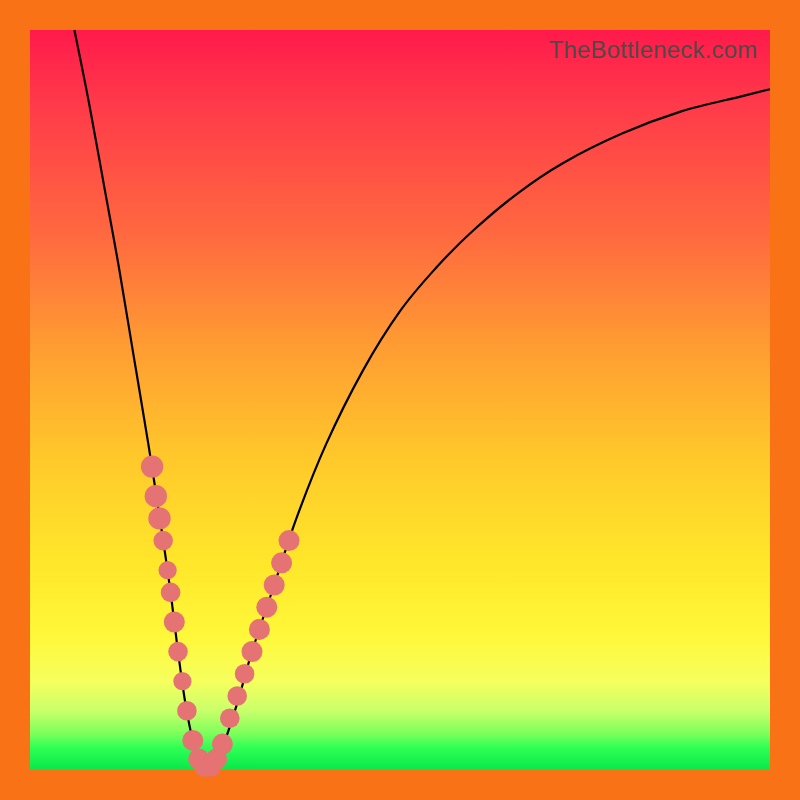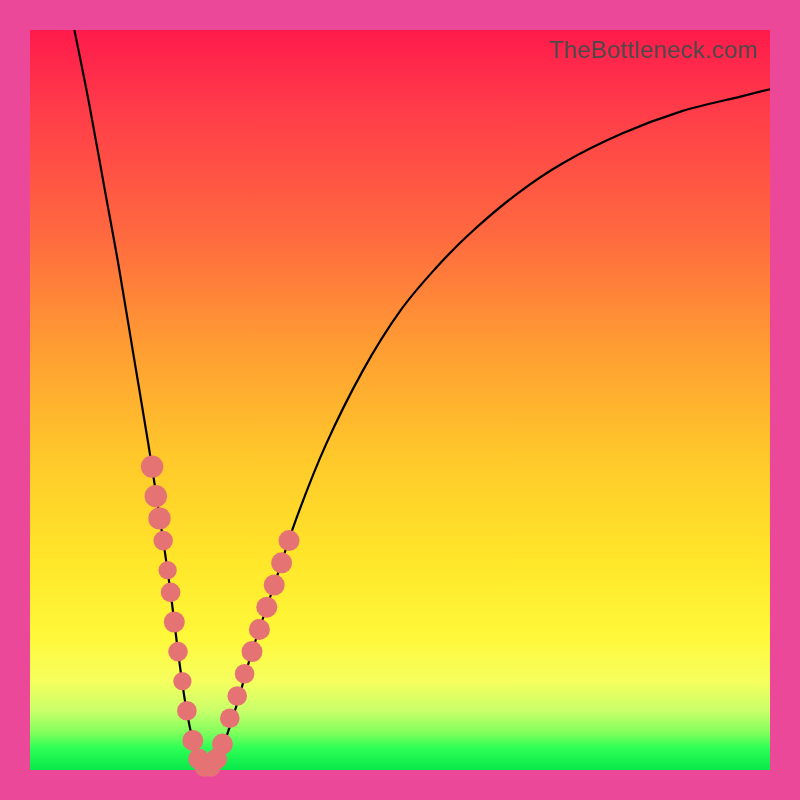--- a/index.html
+++ b/index.html
@@ -10,21 +10,21 @@
     background: #000;
     overflow: hidden;
     font-family: Arial, Helvetica, sans-serif;
   }
   .frame {
     position: absolute;
     left: 0;
     top: 0;
     width: 800px;
     height: 800px;
-    background: #ec4899;
+    background: #f97316;
   }
   .plot {
     position: absolute;
     left: 30px;
     top: 30px;
     width: 740px;
     height: 740px;
     
     background: linear-gradient(
       to bottom,

